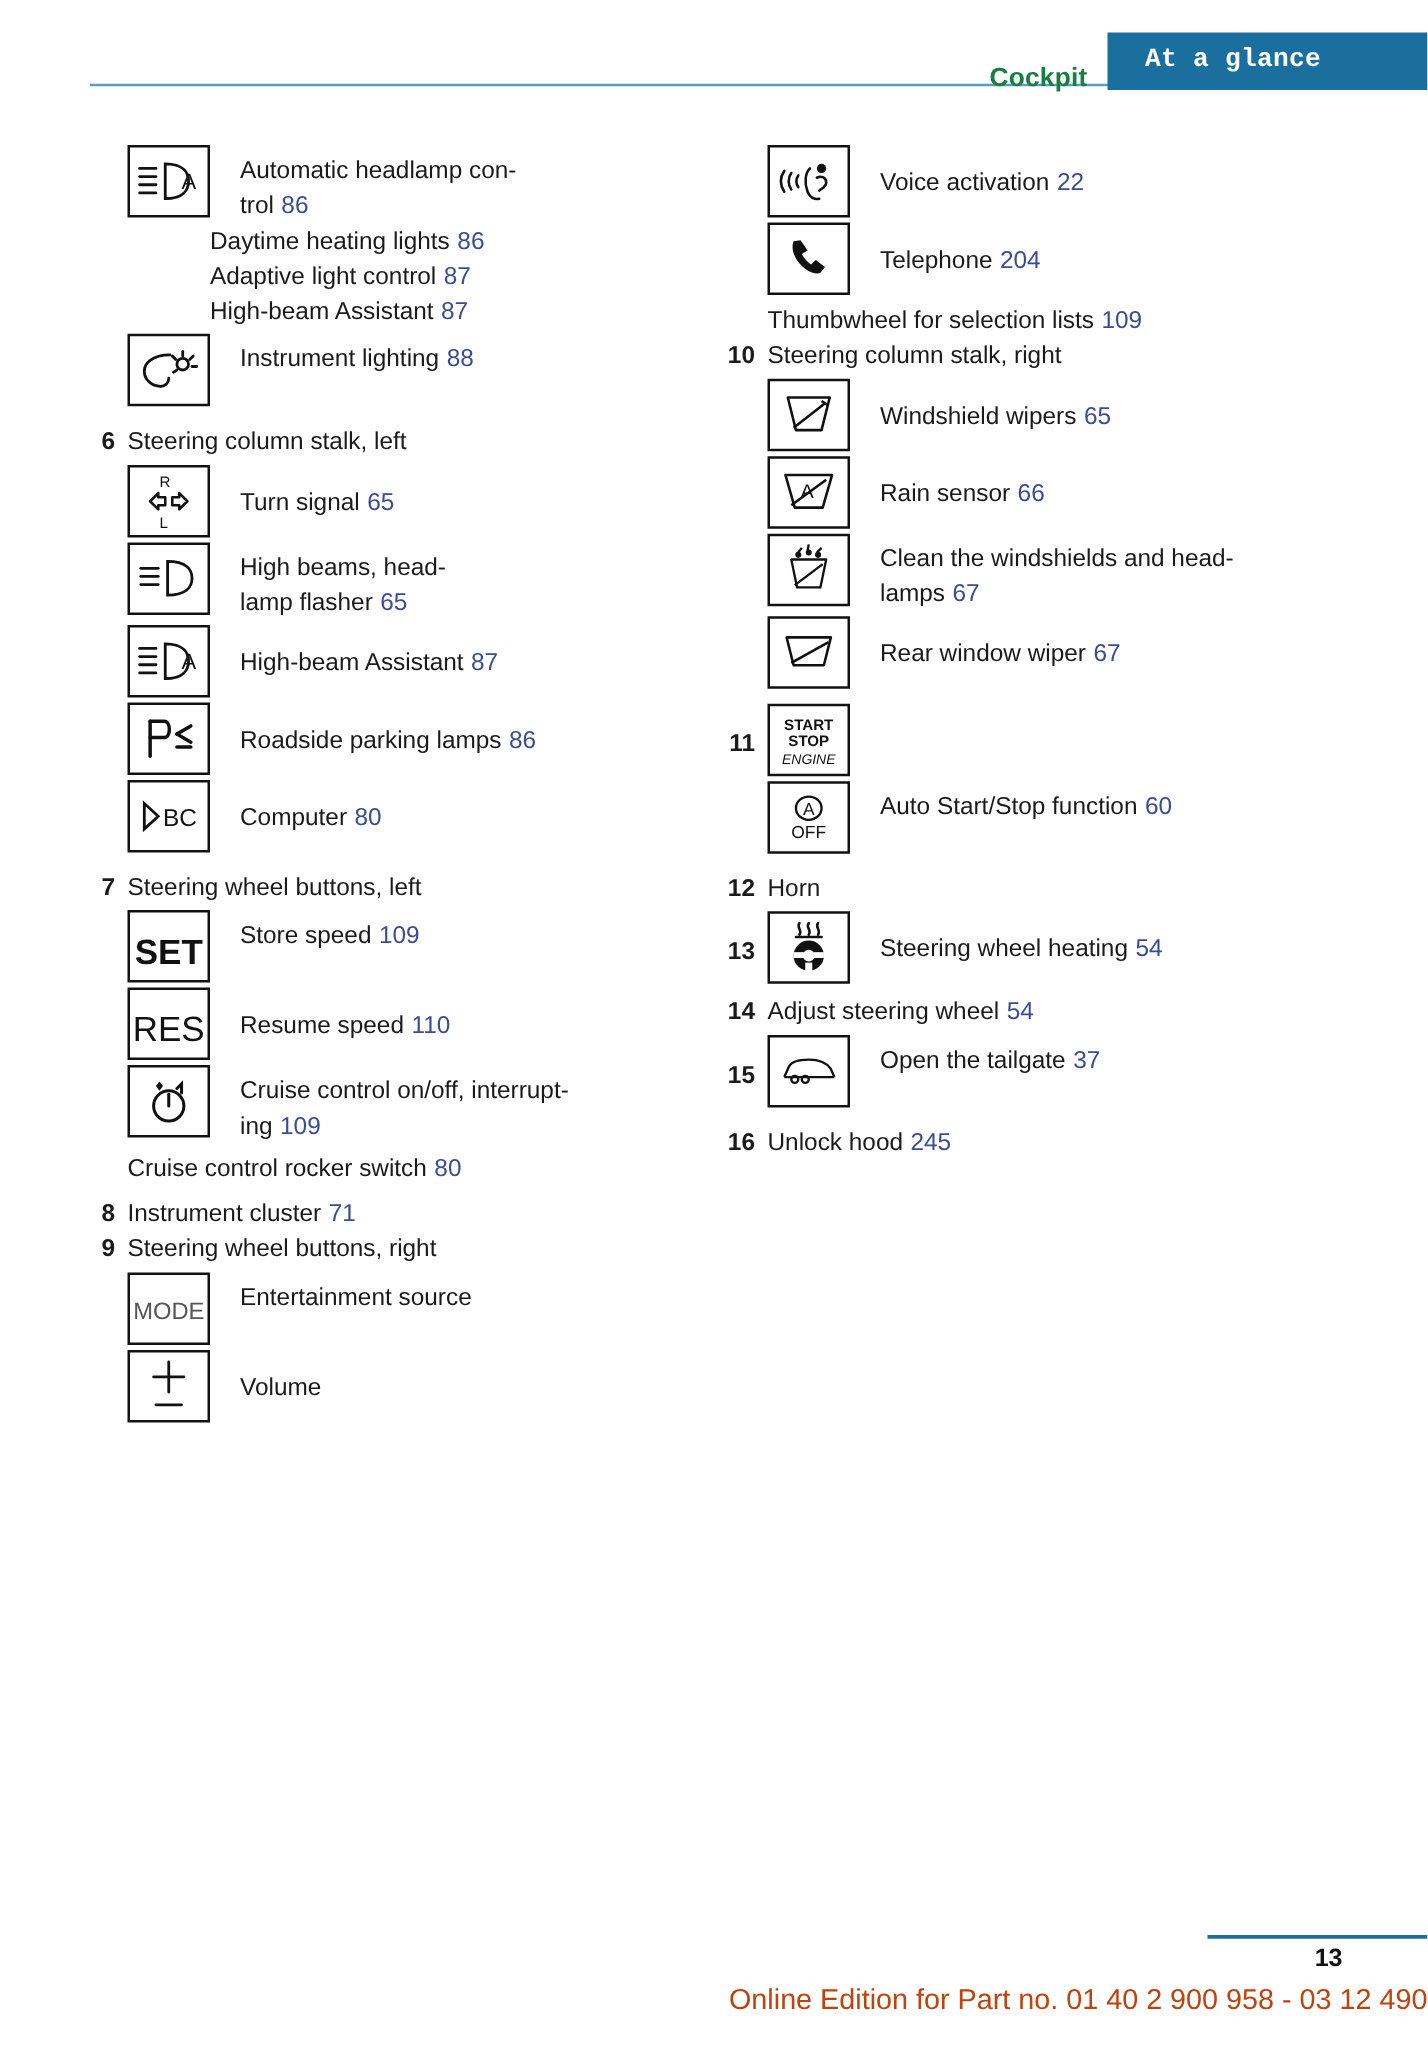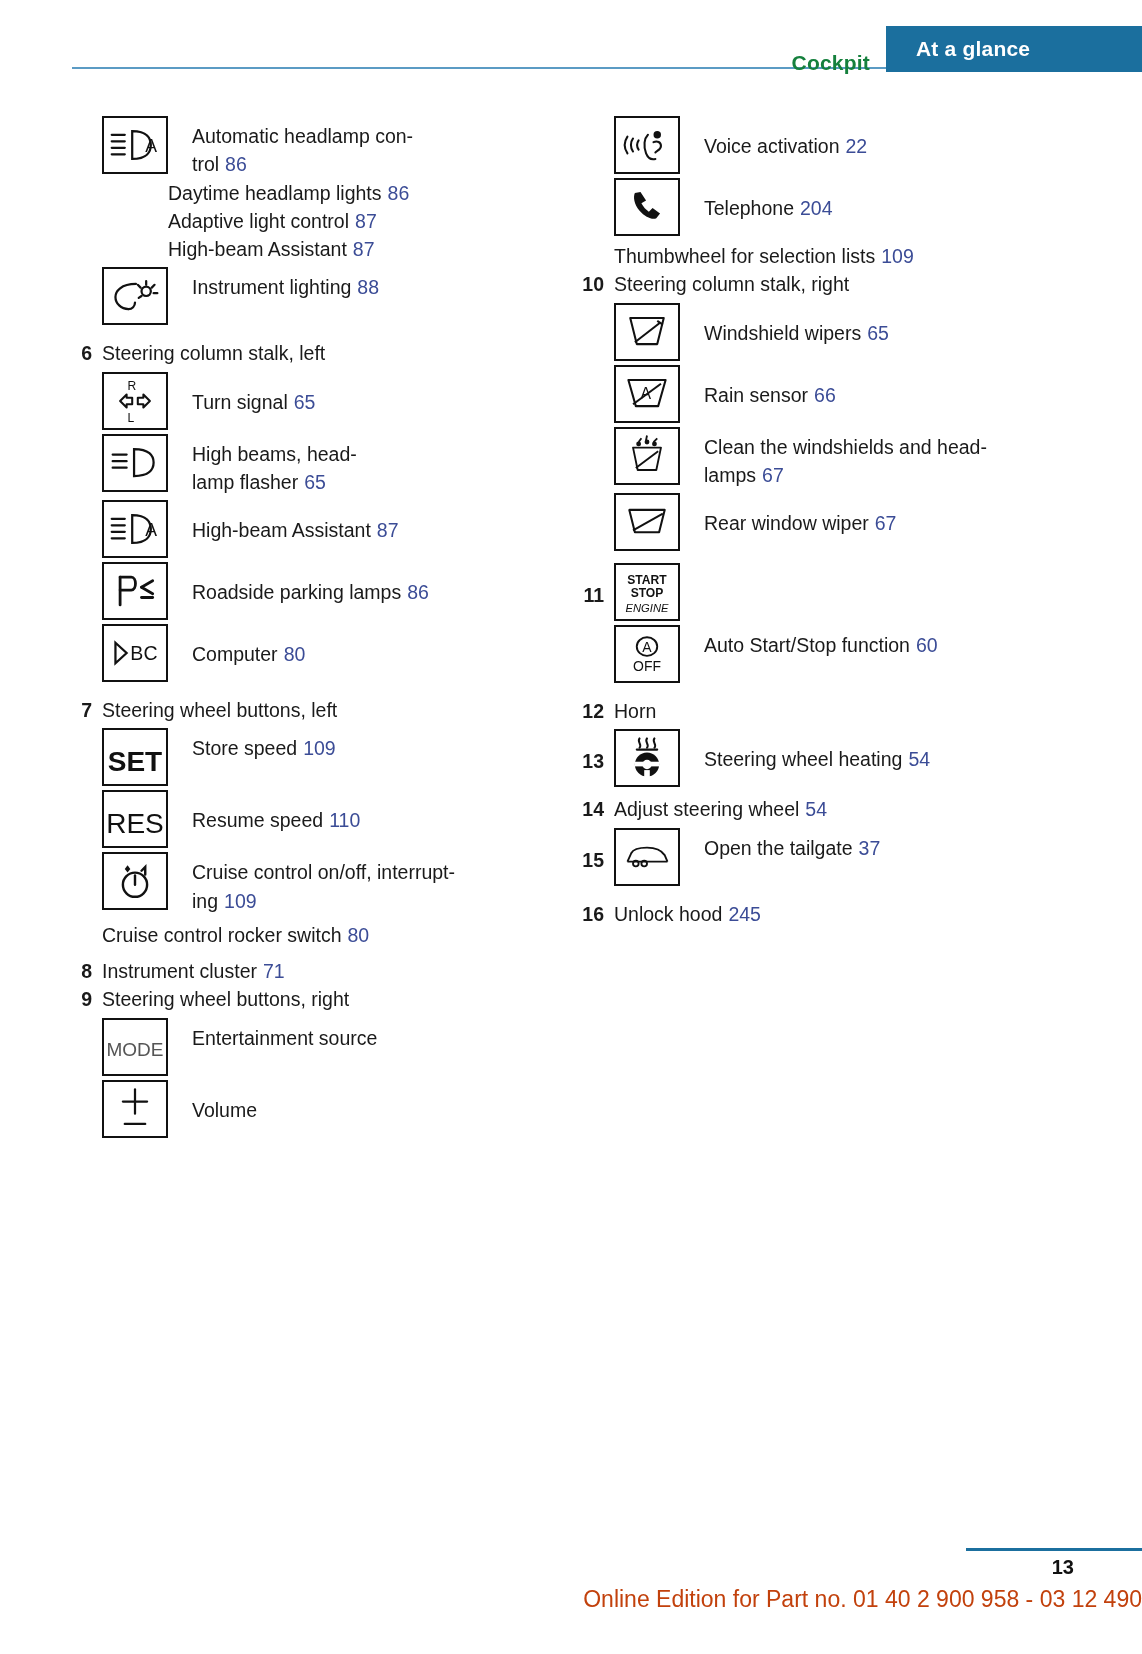--- a/index.html
+++ b/index.html
@@ -41,20 +41,21 @@
     letter-spacing: 0.2px;
     margin-top: 20px;
   }
   .header-tab {
     position: absolute;
     right: 0;
     top: 26px;
     width: 256px;
     height: 46px;
     background: #1b6f9e;
+    font-family: Liberation Mono, monospace;
   }
   .header-tab span {
     position: absolute;
     left: 30px;
     top: 11px;
     font-size: 21px;
     font-weight: bold;
     color: #ffffff;
     letter-spacing: 0.2px;
   }
@@ -203,21 +204,21 @@
     <div class="ilabel">
       <div>Automatic headlamp con-</div>
       <div>
         <span>trol</span><span class="page">86</span>
       </div>
     </div>
   </div>
 
   <div class="sublines">
     <div>
-      <span>Daytime headlamp lights</span><span class="page">86</span>
+      <span>Daytime heating lights</span><span class="page">86</span>
     </div>
     <div>
       <span>Adaptive light control</span><span class="page">87</span>
     </div>
     <div>
       <span>High-beam Assistant</span><span class="page">87</span>
     </div>
   </div>
 
   <div class="iconrow">

